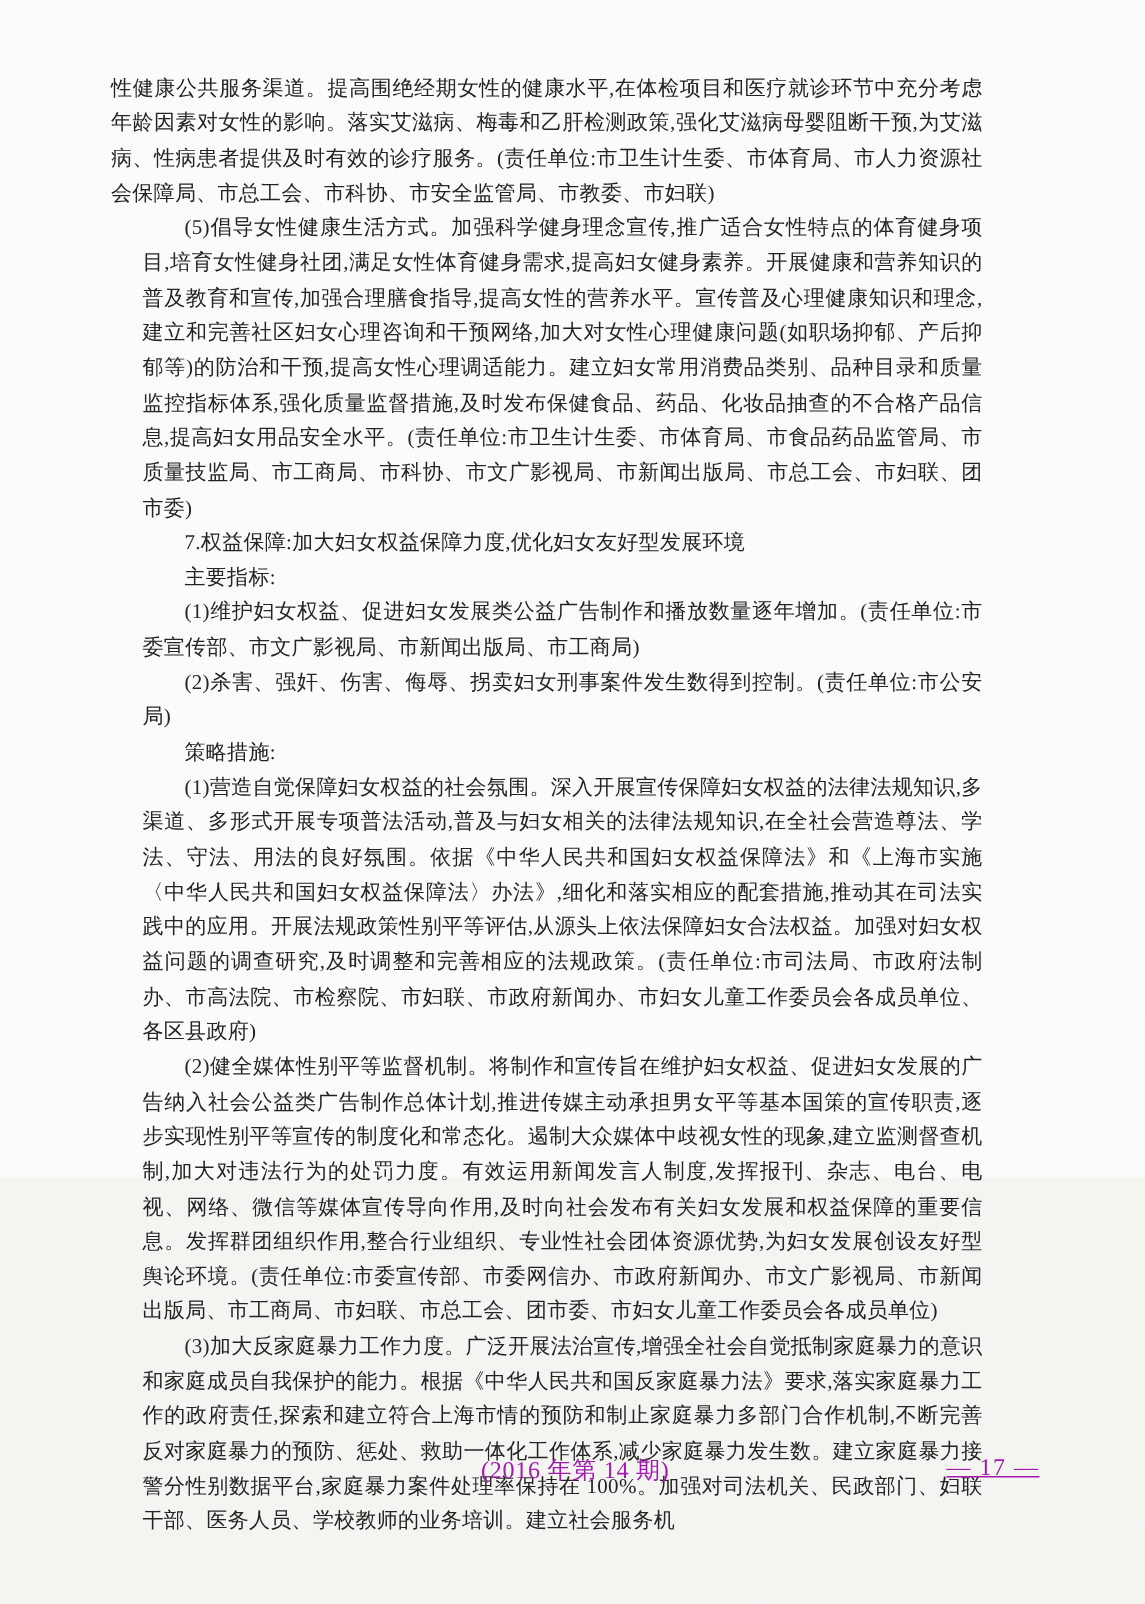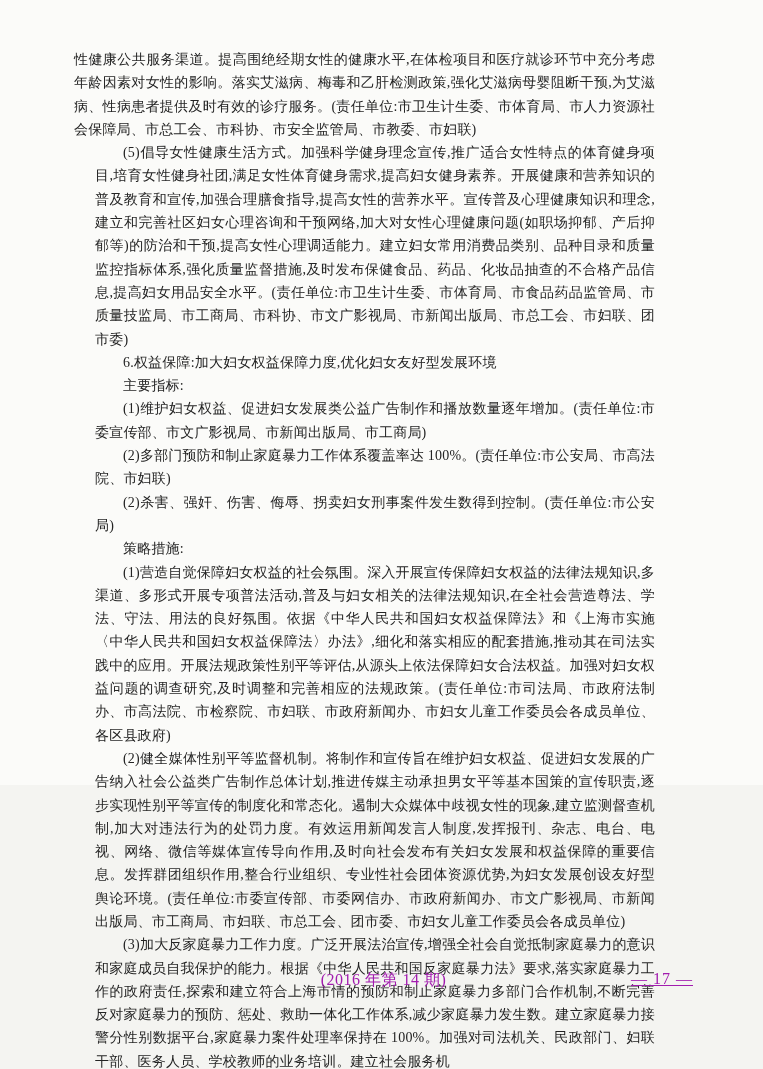--- a/index.html
+++ b/index.html
@@ -60,24 +60,23 @@
     text-decoration: underline;
   }
 </style>
 </head>
 <body>
 
 <div class="page">
   <div class="content">
     <p class="para">性健康公共服务渠道。提高围绝经期女性的健康水平,在体检项目和医疗就诊环节中充分考虑年龄因素对女性的影响。落实艾滋病、梅毒和乙肝检测政策,强化艾滋病母婴阻断干预,为艾滋病、性病患者提供及时有效的诊疗服务。(责任单位:市卫生计生委、市体育局、市人力资源社会保障局、市总工会、市科协、市安全监管局、市教委、市妇联)</p>
     <p class="para indent">(5)倡导女性健康生活方式。加强科学健身理念宣传,推广适合女性特点的体育健身项目,培育女性健身社团,满足女性体育健身需求,提高妇女健身素养。开展健康和营养知识的普及教育和宣传,加强合理膳食指导,提高女性的营养水平。宣传普及心理健康知识和理念,建立和完善社区妇女心理咨询和干预网络,加大对女性心理健康问题(如职场抑郁、产后抑郁等)的防治和干预,提高女性心理调适能力。建立妇女常用消费品类别、品种目录和质量监控指标体系,强化质量监督措施,及时发布保健食品、药品、化妆品抽查的不合格产品信息,提高妇女用品安全水平。(责任单位:市卫生计生委、市体育局、市食品药品监管局、市质量技监局、市工商局、市科协、市文广影视局、市新闻出版局、市总工会、市妇联、团市委)</p>
-    <p class="para indent">6.权益保障:加大妇女权益保障力度,优化妇女友好型发展环境</p>
+    <p class="para indent">7.权益保障:加大妇女权益保障力度,优化妇女友好型发展环境</p>
     <p class="para indent">主要指标:</p>
     <p class="para indent">(1)维护妇女权益、促进妇女发展类公益广告制作和播放数量逐年增加。(责任单位:市委宣传部、市文广影视局、市新闻出版局、市工商局)</p>
-    <p class="para indent">(2)多部门预防和制止家庭暴力工作体系覆盖率达 100%。(责任单位:市公安局、市高法院、市妇联)</p>
     <p class="para indent">(2)杀害、强奸、伤害、侮辱、拐卖妇女刑事案件发生数得到控制。(责任单位:市公安局)</p>
     <p class="para indent">策略措施:</p>
     <p class="para indent">(1)营造自觉保障妇女权益的社会氛围。深入开展宣传保障妇女权益的法律法规知识,多渠道、多形式开展专项普法活动,普及与妇女相关的法律法规知识,在全社会营造尊法、学法、守法、用法的良好氛围。依据《中华人民共和国妇女权益保障法》和《上海市实施〈中华人民共和国妇女权益保障法〉办法》,细化和落实相应的配套措施,推动其在司法实践中的应用。开展法规政策性别平等评估,从源头上依法保障妇女合法权益。加强对妇女权益问题的调查研究,及时调整和完善相应的法规政策。(责任单位:市司法局、市政府法制办、市高法院、市检察院、市妇联、市政府新闻办、市妇女儿童工作委员会各成员单位、各区县政府)</p>
     <p class="para indent">(2)健全媒体性别平等监督机制。将制作和宣传旨在维护妇女权益、促进妇女发展的广告纳入社会公益类广告制作总体计划,推进传媒主动承担男女平等基本国策的宣传职责,逐步实现性别平等宣传的制度化和常态化。遏制大众媒体中歧视女性的现象,建立监测督查机制,加大对违法行为的处罚力度。有效运用新闻发言人制度,发挥报刊、杂志、电台、电视、网络、微信等媒体宣传导向作用,及时向社会发布有关妇女发展和权益保障的重要信息。发挥群团组织作用,整合行业组织、专业性社会团体资源优势,为妇女发展创设友好型舆论环境。(责任单位:市委宣传部、市委网信办、市政府新闻办、市文广影视局、市新闻出版局、市工商局、市妇联、市总工会、团市委、市妇女儿童工作委员会各成员单位)</p>
     <p class="para indent">(3)加大反家庭暴力工作力度。广泛开展法治宣传,增强全社会自觉抵制家庭暴力的意识和家庭成员自我保护的能力。根据《中华人民共和国反家庭暴力法》要求,落实家庭暴力工作的政府责任,探索和建立符合上海市情的预防和制止家庭暴力多部门合作机制,不断完善反对家庭暴力的预防、惩处、救助一体化工作体系,减少家庭暴力发生数。建立家庭暴力接警分性别数据平台,家庭暴力案件处理率保持在 100%。加强对司法机关、民政部门、妇联干部、医务人员、学校教师的业务培训。建立社会服务机</p>
   </div>
 
   <div class="footer">
     <span class="issue">(2016 年第 14 期)</span>
     <span class="page-num">—  17  —</span>

